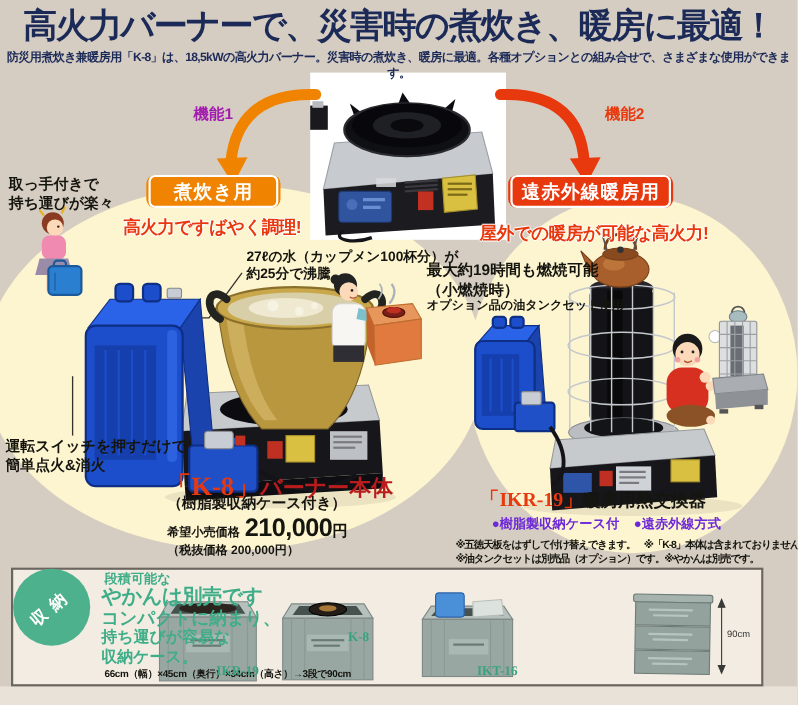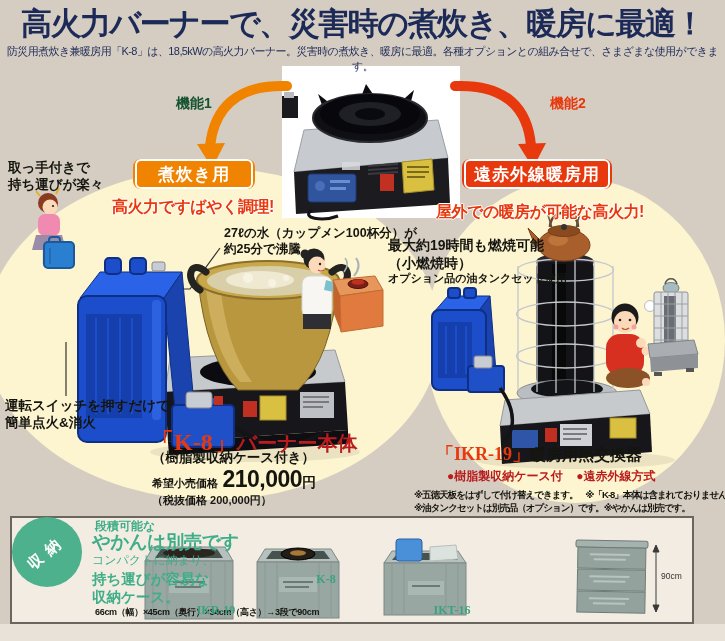--- a/index.html
+++ b/index.html
@@ -3,25 +3,25 @@
 <meta charset="utf-8">
 <style>
   html,body{margin:0;padding:0;}
   body{font-family:"Liberation Sans","DejaVu Sans",sans-serif;}
   #stage{position:relative;width:725px;height:641px;background:#d6cdc2;overflow:hidden;}
   .abs{position:absolute;}
   .nowrap{white-space:nowrap;}
   .ellipse{border-radius:50%;background:#fdf4d0;}
   .navy{color:#1c2a58;}
   .red{color:#e8380d;}
-  .orange{color:#14532d;}
+  .orange{color:#a21caf;}
   .green{color:#3fae88;}
   #title{top:3px;left:0;width:725px;text-align:center;font-family:"Liberation Serif","DejaVu Serif",serif;
          font-weight:900;font-size:31px;letter-spacing:-1.5px;}
-  #subtitle{top:44px;left:0;width:725px;text-align:center;font-weight:normal;font-size:11px;letter-spacing:-0.6px;}
+  #subtitle{top:44px;left:0;width:725px;text-align:center;font-weight:bold;font-size:11px;letter-spacing:-0.6px;}
   .feat-label{font-size:14px;font-weight:900;}
   .badge{height:26px;border-radius:8px;padding:2px;display:flex;align-items:center;justify-content:center;}
   .badge-inner{width:100%;height:100%;border:2px solid #fff;border-radius:6px;display:flex;align-items:center;justify-content:center;
                color:#fff;font-weight:900;font-size:17px;letter-spacing:1px;white-space:nowrap;}
   .slogan{font-size:16px;font-weight:900;letter-spacing:-0.5px;white-space:nowrap;
           text-shadow:1px 0 0 #fff,-1px 0 0 #fff,0 1px 0 #fff,0 -1px 0 #fff;}
   .note{font-weight:900;color:#15150f;line-height:1.25;white-space:nowrap;}
   .photo{background:#fff;}
   #storage-box{background:#f2ece3;border:2px solid #6a655e;}
   .crate-label{font-family:"Liberation Serif","DejaVu Serif",serif;font-weight:bold;font-size:12px;color:#3aa37e;text-align:center;padding-left:27px;}
@@ -367,38 +367,38 @@
   <div class="abs note" style="left:152px;top:450px;font-size:13.5px;">（樹脂製収納ケース付き）</div>
   <div class="abs nowrap" style="left:152px;top:466px;color:#15150f;">
     <span style="font-size:11px;font-weight:900;">希望小売価格</span>
     <span style="font-size:23px;font-weight:900;letter-spacing:-0.5px;">210,000</span><span style="font-size:14px;font-weight:900;">円</span>
   </div>
   <div class="abs nowrap" style="left:152px;top:493px;font-size:11px;font-weight:700;color:#15150f;">（税抜価格 200,000円）</div>
 
   <div class="abs nowrap" style="left:436px;top:442px;">
     <span class="serif red" style="font-size:18px;font-weight:bold;">「IKR-19」</span><span style="font-size:16px;font-weight:900;color:#15150f;">暖房用熱交換器</span>
   </div>
-  <div class="abs nowrap" style="left:447px;top:468px;font-size:12px;font-weight:900;color:#b91c1c;">
+  <div class="abs nowrap" style="left:447px;top:468px;font-size:12px;font-weight:900;color:#6d28d9;">
     <span>●樹脂製収納ケース付</span>
     <span style="margin-left:10px;">●遠赤外線方式</span>
   </div>
   <div class="abs fine" style="left:414px;top:489px;">
     <span>※五徳天板をはずして付け替えできます。</span>
     <span style="margin-left:6px;">※「K-8」本体は含まれておりません。</span>
   </div>
   <div class="abs fine" style="left:414px;top:502px;">
     <span>※油タンクセットは別売品（オプション）です。</span><span>※やかんは別売です。</span>
   </div>
 
   <div class="abs" style="left:12px;top:517px;width:70px;height:70px;border-radius:50%;background:#4cb18c;display:flex;align-items:center;justify-content:center;">
     <span style="color:#fff;font-weight:900;font-size:15px;letter-spacing:7px;transform:rotate(-40deg);white-space:nowrap;">収納</span>
   </div>
   <div class="abs green nowrap" style="left:95px;top:518px;font-size:12px;font-weight:900;">段積可能な</div>
   <div class="abs green nowrap" style="left:92px;top:529px;font-size:18.5px;font-weight:900;letter-spacing:-0.5px;">やかんは別売です</div>
-  <div class="abs green nowrap" style="left:92px;top:552px;font-size:12px;font-weight:400;">コンパクトに納まり、</div>
+  <div class="abs green nowrap" style="left:92px;top:552px;font-size:16px;font-weight:700;">コンパクトに納まり、</div>
   <div class="abs green nowrap" style="left:92px;top:570px;font-size:14.5px;font-weight:900;">持ち運びが容易な</div>
   <div class="abs green nowrap" style="left:92px;top:588px;font-size:14.5px;font-weight:900;">収納ケース。</div>
   <div class="abs nowrap" style="left:95px;top:606px;font-size:9px;font-weight:900;letter-spacing:-0.3px;color:#15150f;">66cm（幅）×45cm（奥行）×34cm（高さ）→3段で90cm</div>
 
   <div class="abs crate-label" style="left:145px;top:603px;width:88px;">IKR-19</div>
   <div class="abs crate-label" style="left:257px;top:572px;width:84px;">K-8</div>
   <div class="abs crate-label" style="left:384px;top:603px;width:82px;">IKT-16</div>
   <div class="abs nowrap" style="left:661px;top:571px;font-size:8.5px;color:#333;">90cm</div>
 
 </div>

